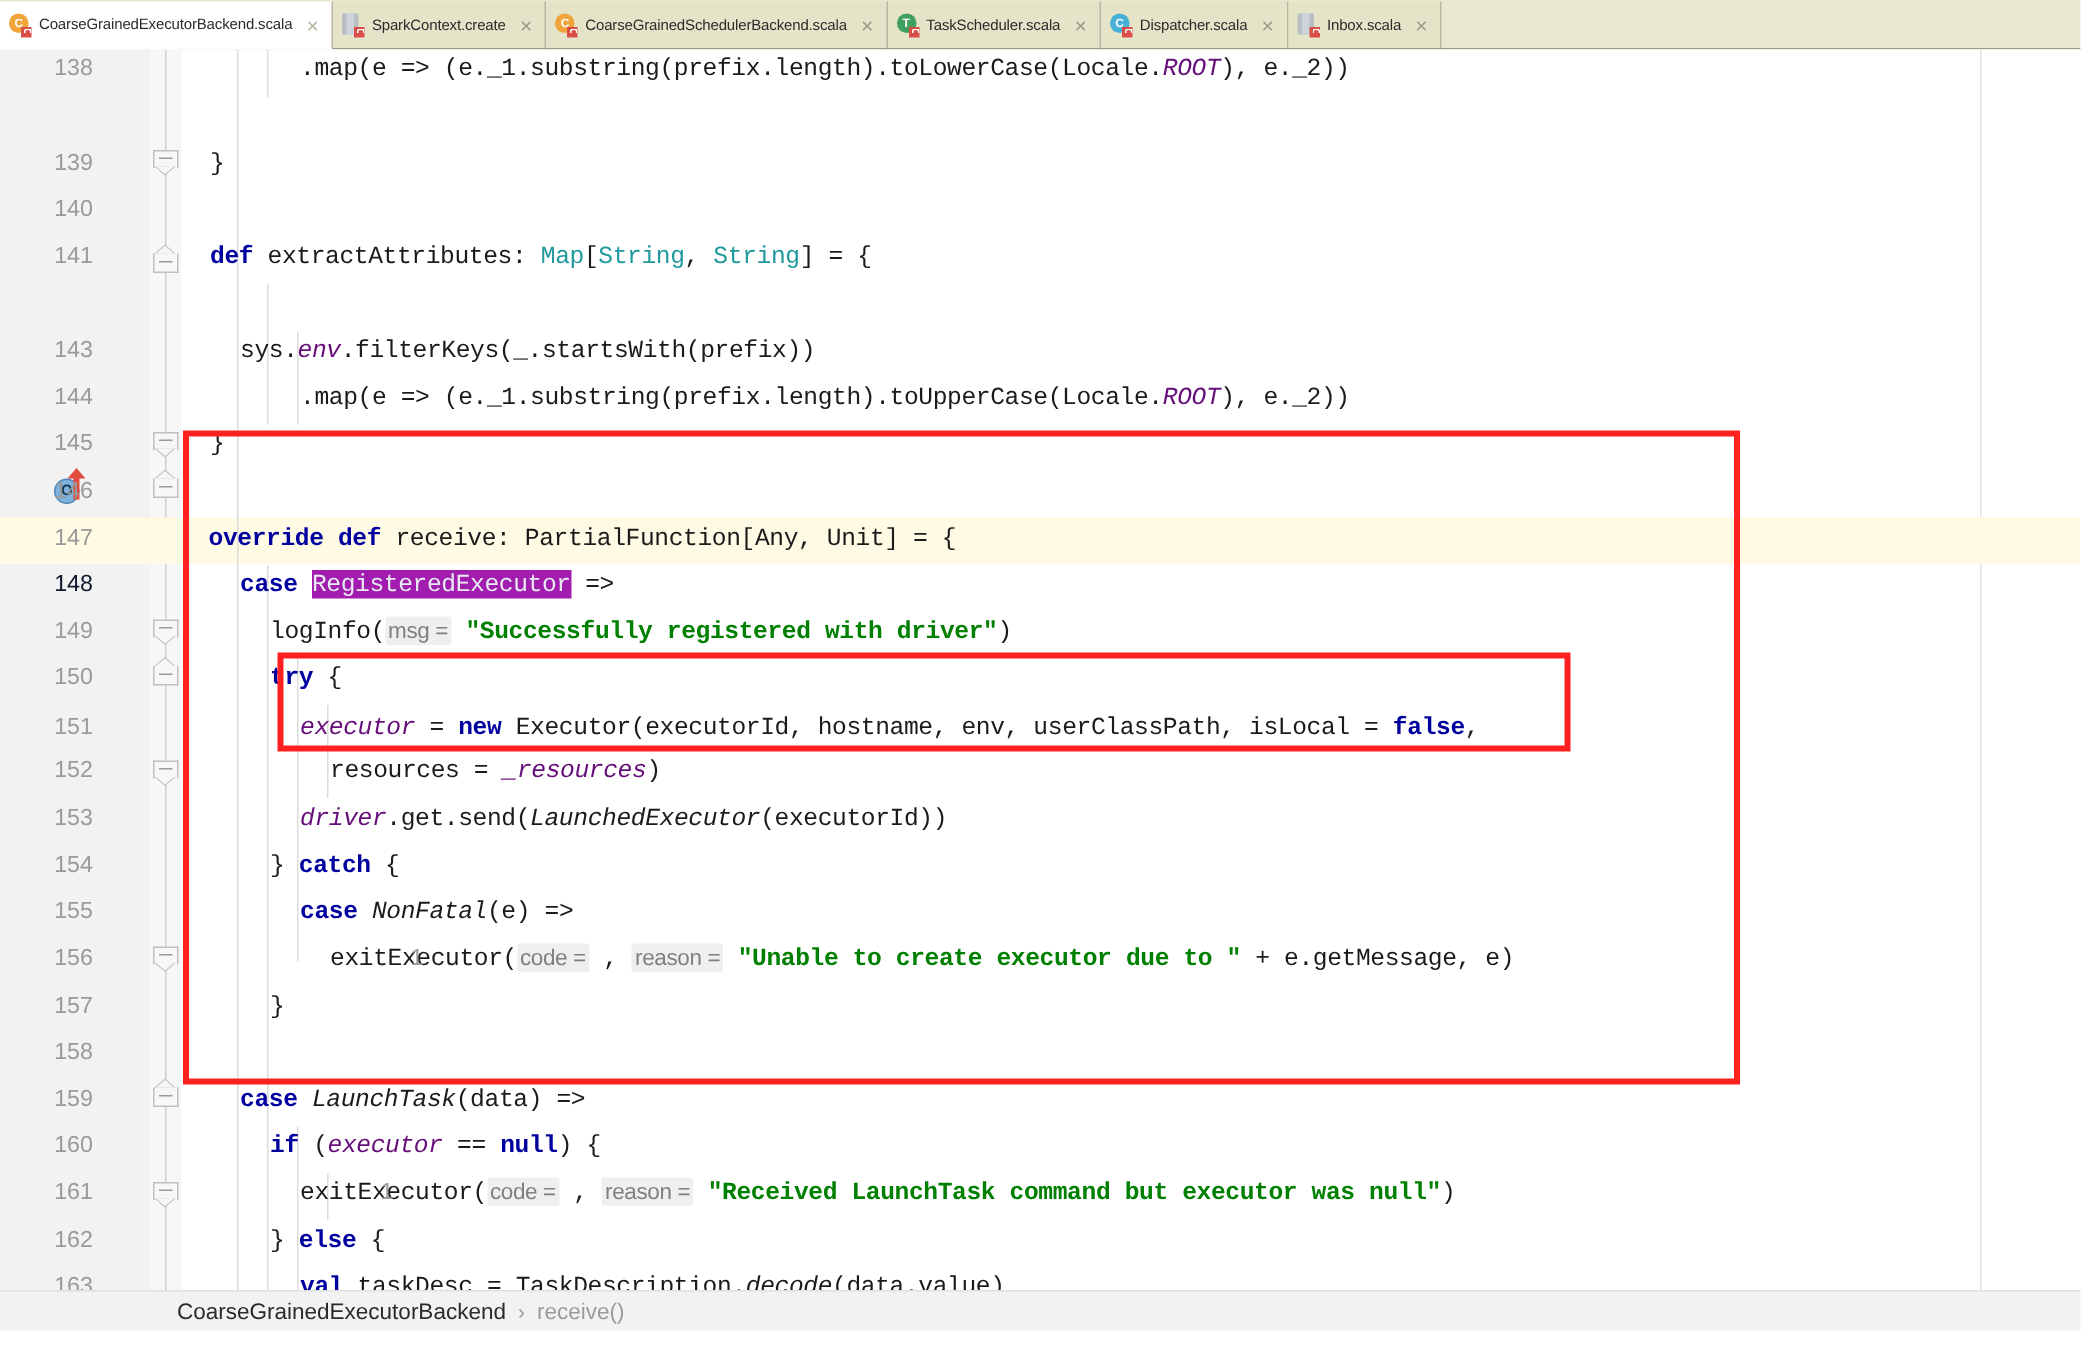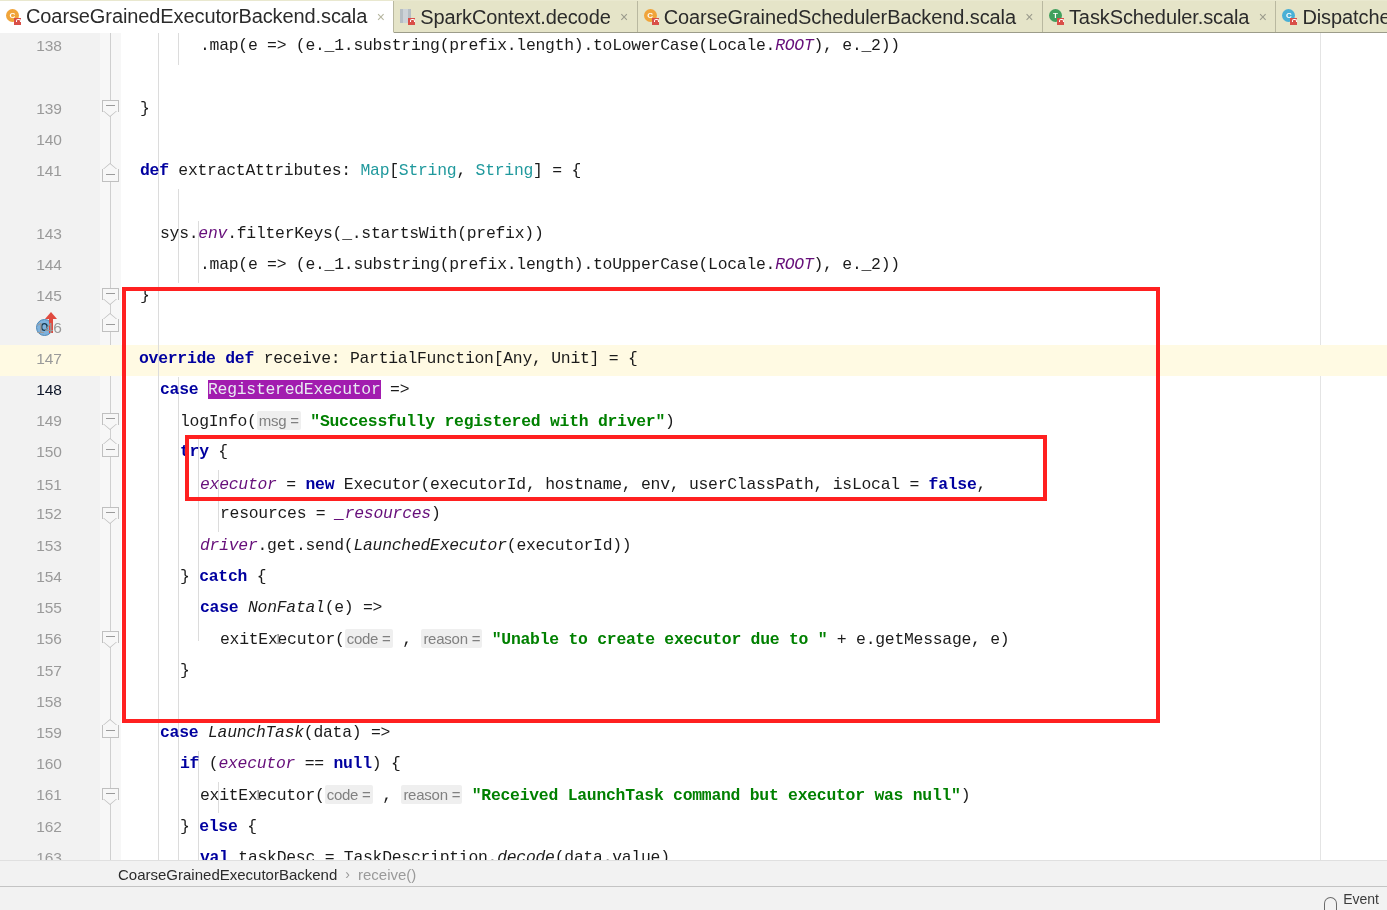--- a/index.html
+++ b/index.html
@@ -33,21 +33,21 @@
     font-size:15px;
     color:#2b2b2b;
     white-space:nowrap;
     flex:0 0 auto;
   }
   .tab.active{
     background:#ffffff;
     border-bottom:1px solid #ffffff;
     z-index:3;
   }
-  .tab .tab-label{font-size:20px;letter-spacing:-.1px;}
+  .tab .tab-label{font-size:10px;letter-spacing:-.1px;}
   .tab .tab-close{
     color:#9a9a8c;font-size:14px;line-height:1;margin-left:3px;
     width:11px;text-align:center;
   }
   .tab.active .tab-close{color:#b5b59f;}
 
   
   .ficon{width:15px;height:16px;position:relative;flex:0 0 auto;}
   .ficon .circ{
     position:absolute;left:0;top:0;width:13px;height:13px;border-radius:50%;
@@ -215,21 +215,21 @@
       </span>
       <span class="tab-label">CoarseGrainedExecutorBackend.scala</span>
       <span class="tab-close">×</span>
     </div>
 
     <div class="tab">
       <span class="ficon">
         <span class="sheet"></span>
         <span class="lockbadge"></span>
       </span>
-      <span class="tab-label">SparkContext.decode</span>
+      <span class="tab-label">SparkContext.create</span>
       <span class="tab-close">×</span>
     </div>
 
     <div class="tab">
       <span class="ficon">
         <span class="circ" style="background:#f0a43a">C</span>
         <span class="lockbadge"></span>
       </span>
       <span class="tab-label">CoarseGrainedSchedulerBackend.scala</span>
       <span class="tab-close">×</span>
@@ -466,20 +466,14 @@
     <div class="redbox" style="left:185px;top:402px;width:862px;height:66px;"></div>
   </div>
 
   <div class="breadcrumb">
     <span class="bc-pad"></span>
     <span>CoarseGrainedExecutorBackend</span>
     <span class="bc-sep">›</span>
     <span class="bc-dim">receive()</span>
   </div>
 
-  <div class="statusbar">
-    <div class="event-chip">
-      <span class="bell"></span>
-      <span>Event</span>
-    </div>
-  </div>
 
 </div>
 
 </body></html>

